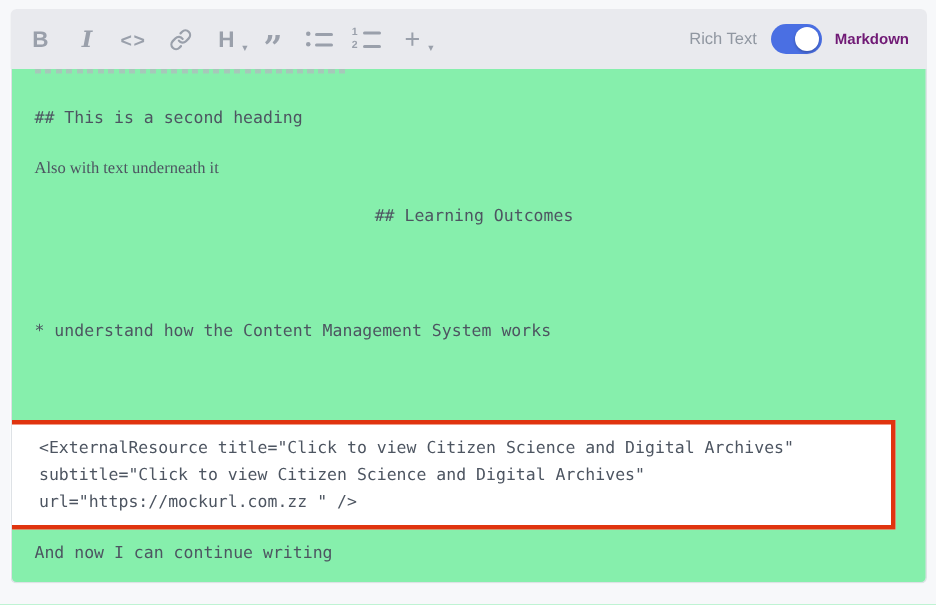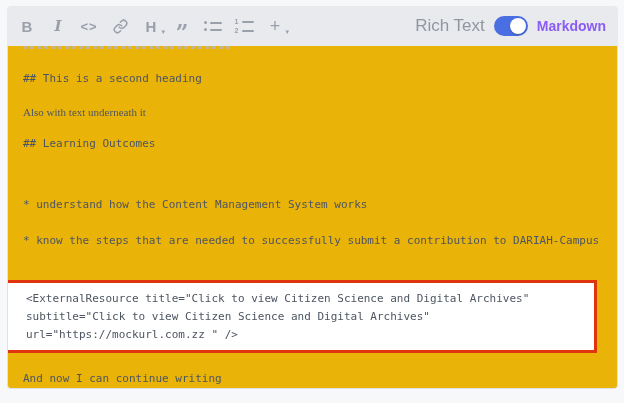--- a/index.html
+++ b/index.html
@@ -30,35 +30,35 @@
   .tb-btn.plus { font-size: 18px; font-weight: 400; }
   .tb-btn svg { display: block; }
 
   .list-icon { display: flex; flex-direction: column; justify-content: center; gap: 4px; }
   .list-row { display: flex; align-items: center; gap: 3px; }
   .list-dot { width: 3px; height: 3px; border-radius: 50%; background: #9aa0ab; }
   .list-line { width: 12px; height: 2px; background: #9aa0ab; border-radius: 1px; }
   .ol-num { font-size: 7px; font-weight: 700; color: #9aa0ab; width: 4px; line-height: 5px; }
 
   .toolbar-right { margin-left: auto; display: flex; align-items: center; }
-  .richtext-label { color: #9097a1; font-size: 17px; margin-right: 9px; }
+  .richtext-label { color: #9097a1; font-size: 11px; margin-right: 9px; }
   .mode-toggle {
     width: 34px; height: 20px; border-radius: 10px; background: #4a6fe3;
     position: relative; cursor: pointer; margin-right: 9px;
   }
   .mode-toggle .knob {
     position: absolute; top: 2px; right: 2px; width: 16px; height: 16px;
     border-radius: 50%; background: #ffffff; box-shadow: 0 1px 2px rgba(0,0,0,.25);
   }
-  .markdown-label { color: #8b5cf6; font-size: 14px; font-weight: 700; }
+  .markdown-label { color: #701a75; font-size: 10px; font-weight: 700; }
 
   
   .content {
     position: absolute; left: 0; top: 40px; right: 0; bottom: 0;
-    background: #eab308; border: 1px solid #dee2e6; border-top: none;
+    background: #86efac; border: 1px solid #dee2e6; border-top: none;
     border-radius: 0 0 4px 4px; overflow: hidden; cursor: text;
   }
   .md-line {
     position: absolute; left: 15px; right: 8px;
     font-family: "DejaVu Sans Mono", monospace; font-size: 11px; line-height: 14px;
     color: #4d5561; white-space: pre;
   }
   .clipped-remnant {
     position: absolute; left: 15px; top: 0; width: 208px; height: 3px; opacity: .7;
     background: repeating-linear-gradient(90deg, #b4b8c0 0 4px, transparent 4px 7px);
@@ -135,26 +135,25 @@
       </div>
       <span class="markdown-label">Markdown</span>
     </div>
   </div>
 
   <div class="content">
     <div class="clipped-remnant"></div>
 
     <div class="md-line" style="top: 26px;">## This is a second heading</div>
     <div class="md-line" style="top: 59px; font-family: Liberation Serif, serif;">Also with text underneath it</div>
-    <div class="md-line" style="top: 91px;">## Learning Outcomes</div>
-    <div class="md-line" style="top: 152px;">* understand how the Content Management System works</div>
-    <div class="md-line" style="top: 188px;">* know the steps that are needed to successfully submit a contribution to DARIAH-Campus</div>
+    <div class="md-line" style="top: 91px; text-align: center;">## Learning Outcomes</div>
+    <div class="md-line" style="top: 168px;">* understand how the Content Management System works</div>
 
     <div class="highlight-box">
       <div class="md-line" style="top: 9px;">&lt;ExternalResource title="Click to view Citizen Science and Digital Archives"</div>
       <div class="md-line" style="top: 27px;">subtitle="Click to view Citizen Science and Digital Archives"</div>
       <div class="md-line" style="top: 45px;">url="https://mockurl.com.zz " /&gt;</div>
     </div>
 
-    <div class="md-line" style="top: 316px; margin-top: 10px;">And now I can continue writing</div>
+    <div class="md-line" style="top: 316px;">And now I can continue writing</div>
   </div>
 
 </div>
 
 </body></html>

